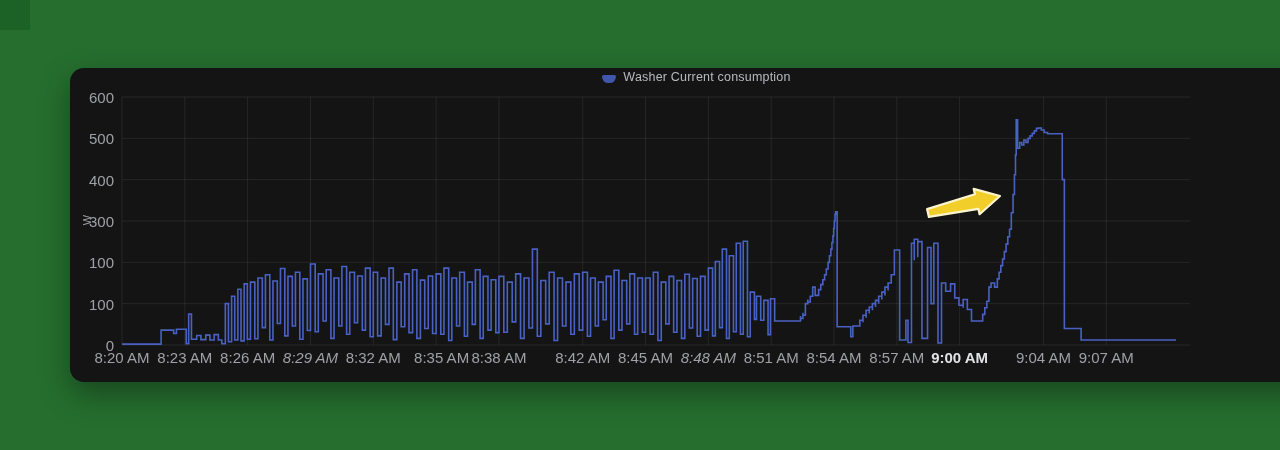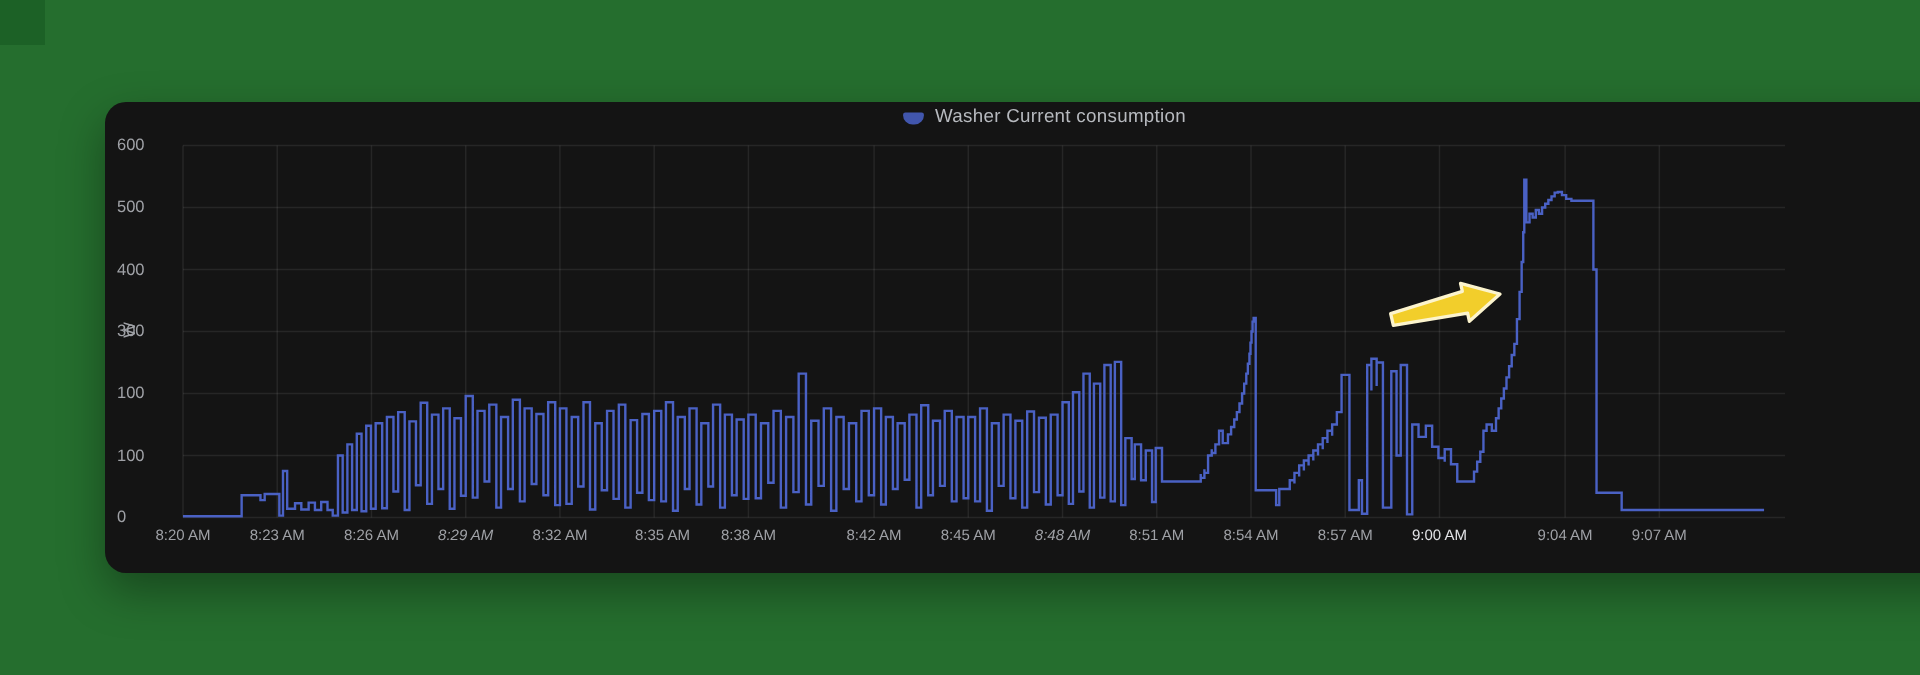--- a/index.html
+++ b/index.html
@@ -52,32 +52,32 @@
   .plot svg { display:block; width: 1068px; height: 248px; overflow: visible; }
   .y-unit-label {
     position: absolute;
     left: 12px; top: 146px;
     color: #9fa1a6; font-size: 11px;
     transform: rotate(-90deg);
     transform-origin: center;
   }
   .ytick {
     position: absolute;
-    width: 36px; 
-    color: #9fa1a6; font-size: 11px;
+    width: 36px; text-align: right;
+    color: #9fa1a6; font-size: 15px;
     line-height: 11px;
   }
   .xtick {
     position: absolute;
-    color: #9fa1a6; font-size: 10px;
+    color: #9fa1a6; font-size: 15px;
     line-height: 12px;
     transform: translateX(-50%);
     white-space: nowrap;
   }
-  .xtick.bold { color: #e2e3e6; font-weight: normal; }
+  .xtick.bold { color: #e2e3e6; font-weight: bold; }
 </style>
 </head>
 <body>
 
 <div class="screen" style="background: rgb(37, 110, 46);">
   <div class="corner-square" style="background: rgb(28, 97, 38);"></div>
 
   <div class="panel" style="background: rgb(20, 20, 20);">
 
     <div class="panel-header">

